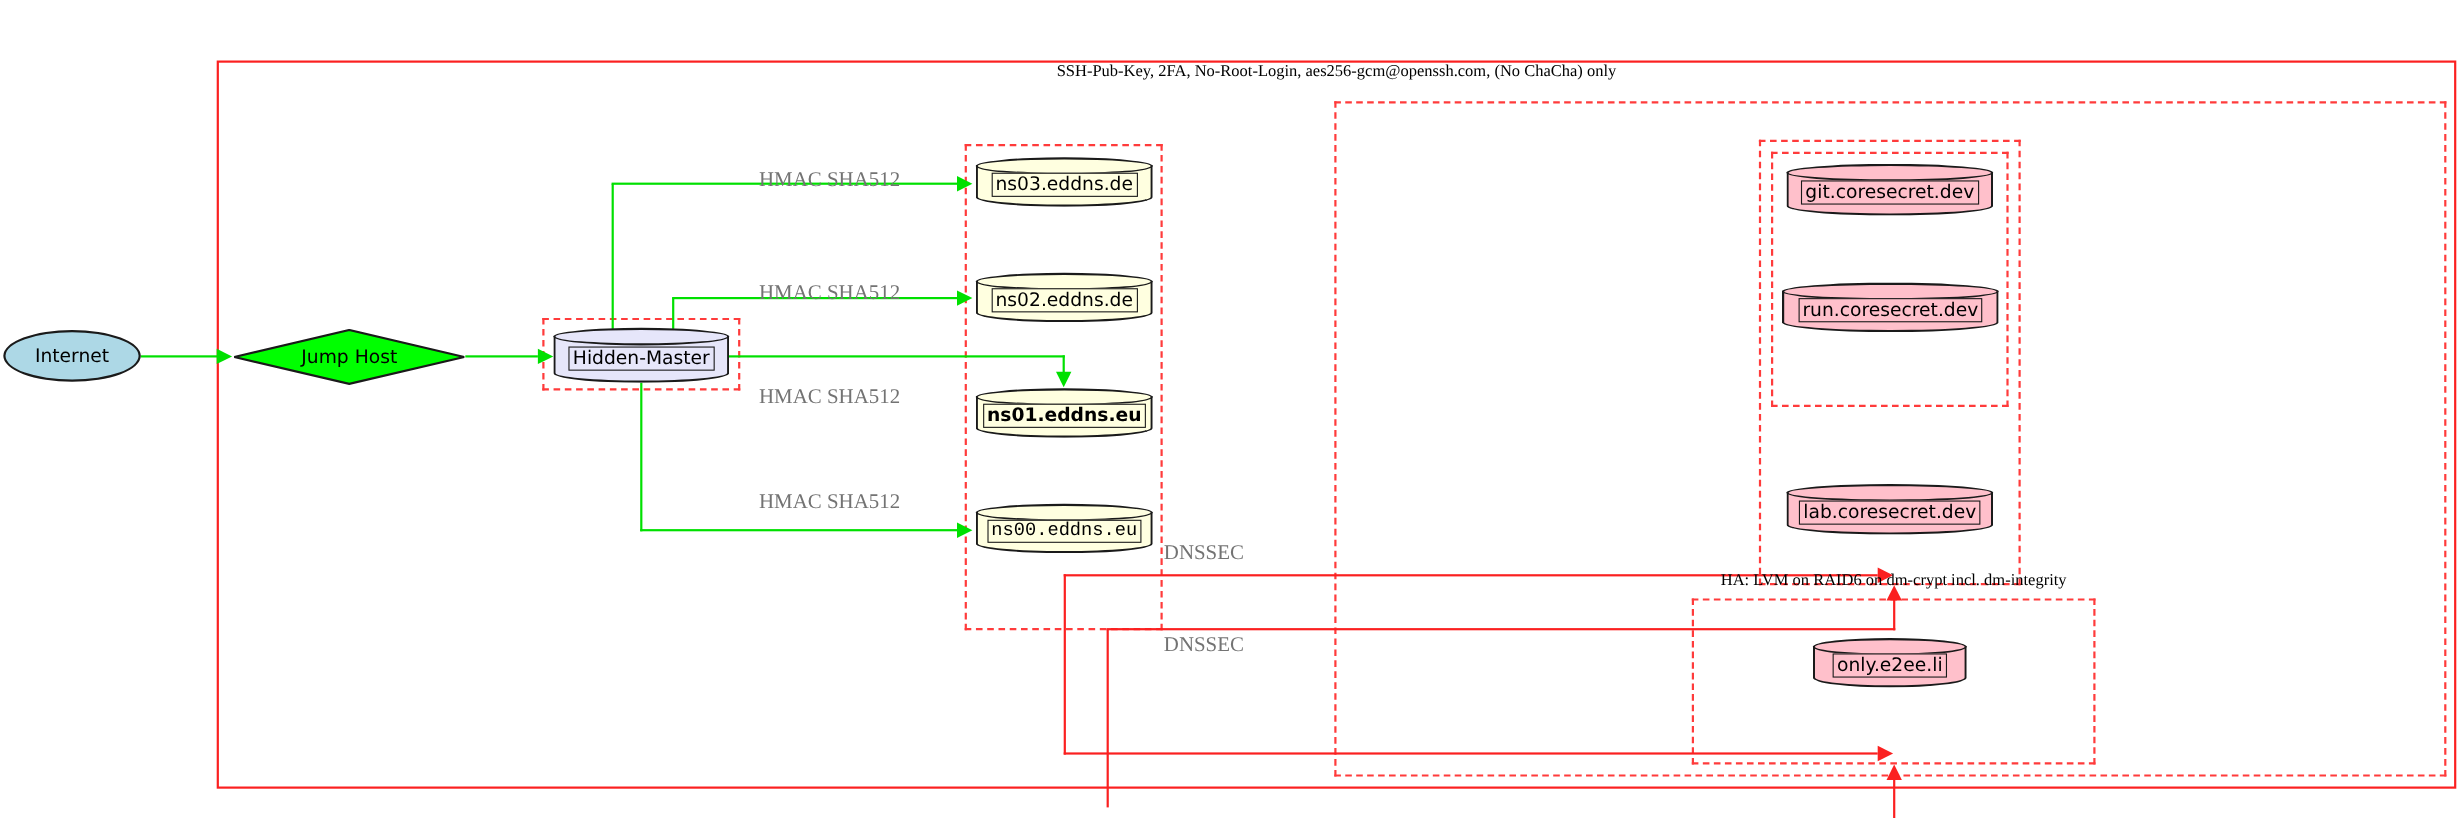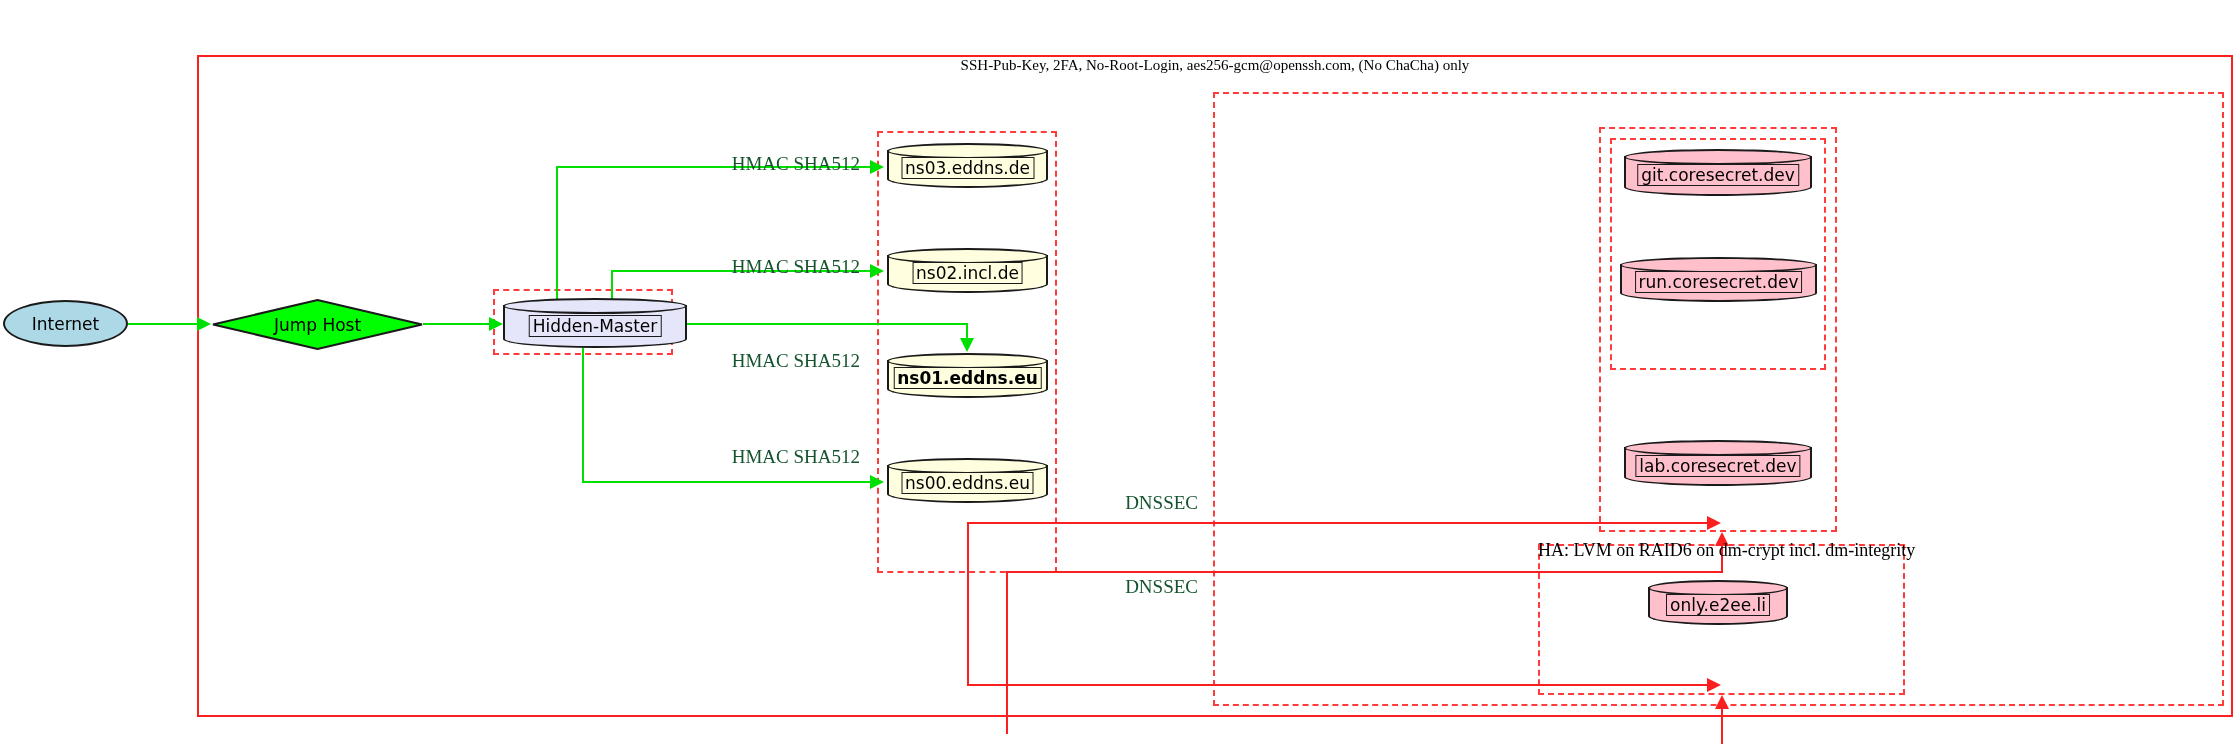--- a/index.html
+++ b/index.html
@@ -7,21 +7,21 @@
     --node-blue:#add8e6; --node-green:#00ff00; --node-lavender:#e6e6fa;
     --node-yellow:#ffffe0; --node-pink:#ffc0cb; --border:#1a1a1a;
   }
   html,body{margin:0;padding:0;background:#ffffff;}
   #canvas{position:relative;width:2240px;height:744px;background:#ffffff;overflow:hidden;
           font-family:"DejaVu Sans", sans-serif;margin-top:40px;}
   .cluster{position:absolute;border:2px dashed var(--cluster-red);box-sizing:border-box;pointer-events:none;}
   .solidrect{position:absolute;border:2px solid var(--edge-red);box-sizing:border-box;pointer-events:none;}
   .cluster-label{position:absolute;text-align:center;color:#000;
      font-family:"Liberation Serif","DejaVu Serif",serif;white-space:nowrap;}
-  .edge-label{position:absolute;text-align:right;color:#14532d;
+  .edge-label{position:absolute;text-align:left;color:#737373;
      font-family:"Liberation Serif","DejaVu Serif",serif;font-size:19px;white-space:nowrap;}
   .hline,.vline{position:absolute;}
   .green{background:var(--edge-green);}
   .red{background:var(--edge-red);}
   .hline{height:2px;}
   .vline{width:2px;}
   .arr{position:absolute;width:0;height:0;}
   .arr-right-green{border-left:14px solid var(--edge-green);border-top:7px solid transparent;border-bottom:7px solid transparent;}
   .arr-down-green{border-top:14px solid var(--edge-green);border-left:7px solid transparent;border-right:7px solid transparent;}
   .arr-right-red{border-left:14px solid var(--edge-red);border-top:7px solid transparent;border-bottom:7px solid transparent;}
@@ -50,21 +50,21 @@
 
   <div class="solidrect" style="left:197px;top:15px;width:2036px;height:662px;"></div>
   <div class="cluster" style="left:1213px;top:52px;width:1011px;height:614px;"></div>
   <div class="cluster" style="left:877px;top:91px;width:180px;height:442px;"></div>
   <div class="cluster" style="left:1599px;top:87px;width:238px;height:405px;"></div>
   <div class="cluster" style="left:1610px;top:98px;width:216px;height:232px;"></div>
   <div class="cluster" style="left:1538px;top:504px;width:367px;height:151px;"></div>
   <div class="cluster" style="left:493px;top:249px;width:180px;height:66px;"></div>
 
   <div class="cluster-label lvl-labels" style="left:197px;top:17px;width:2036px;font-size:15px;">SSH-Pub-Key, 2FA, No-Root-Login, aes256-gcm@openssh.com, (No ChaCha) only</div>
-  <div class="cluster-label lvl-labels" style="left:1538px;top:500px;width:367px;font-size:18px;">HA: LVM on RAID6 on dm-crypt incl. dm-integrity</div>
+  <div class="cluster-label lvl-labels" style="left:1538px;top:480px;width:367px;font-size:15px;">HA: LVM on RAID6 on dm-crypt incl. dm-integrity</div>
 
   <div class="hline green lvl-edges" style="left:128px;top:283px;width:70px;"></div>
   <div class="arr arr-right-green lvl-edges" style="left:197px;top:277px;"></div>
 
   <div class="hline green lvl-edges" style="left:423px;top:283px;width:66px;"></div>
   <div class="arr arr-right-green lvl-edges" style="left:489px;top:277px;"></div>
 
   <div class="vline green lvl-edges" style="left:556px;top:127px;height:132px;"></div>
   <div class="hline green lvl-edges" style="left:556px;top:126px;width:314px;"></div>
   <div class="arr arr-right-green lvl-edges" style="left:870px;top:120px;"></div>
@@ -107,42 +107,42 @@
     <span>Internet</span>
   </div>
 
   <div class="diamond lvl-nodes" style="left:212px;top:259px;width:211px;height:51px;">
     <svg width="211" height="51">
       <polygon points="1,25.5 105.5,1 210,25.5 105.5,50" fill="#00ff00" stroke="#1a1a1a" stroke-width="2"></polygon>
     </svg>
     <div class="dlbl">Jump Host</div>
   </div>
 
-  <div class="cyl c-lav lvl-nodes" style="left:503px;top:258px;width:184px;height:50px;border-radius:16px;">
+  <div class="cyl c-lav lvl-nodes" style="left:503px;top:258px;width:160px;height:50px;border-radius:16px;">
     <div class="barrel"></div>
     <div class="cap"></div>
     <div class="lbl">Hidden-Master</div>
   </div>
 
   <div class="cyl c-yellow lvl-nodes" style="left:887px;top:103px;width:161px;height:45px;">
     <div class="barrel"></div>
     <div class="cap"></div>
     <div class="lbl">ns03.eddns.de</div>
   </div>
   <div class="cyl c-yellow lvl-nodes" style="left:887px;top:208px;width:161px;height:45px;">
     <div class="barrel"></div>
     <div class="cap"></div>
-    <div class="lbl">ns02.incl.de</div>
+    <div class="lbl">ns02.eddns.de</div>
   </div>
   <div class="cyl c-yellow lvl-nodes" style="left:887px;top:313px;width:161px;height:45px;font-weight:bold;">
     <div class="barrel"></div>
     <div class="cap"></div>
     <div class="lbl">ns01.eddns.eu</div>
   </div>
-  <div class="cyl c-yellow lvl-nodes" style="left:887px;top:418px;width:161px;height:45px;">
+  <div class="cyl c-yellow lvl-nodes" style="left:887px;top:418px;width:161px;height:45px;font-family:Liberation Mono, monospace;">
     <div class="barrel"></div>
     <div class="cap"></div>
     <div class="lbl">ns00.eddns.eu</div>
   </div>
 
   <div class="cyl c-pink lvl-nodes" style="left:1624px;top:109px;width:188px;height:47px;">
     <div class="barrel"></div>
     <div class="cap"></div>
     <div class="lbl">git.coresecret.dev</div>
   </div>

